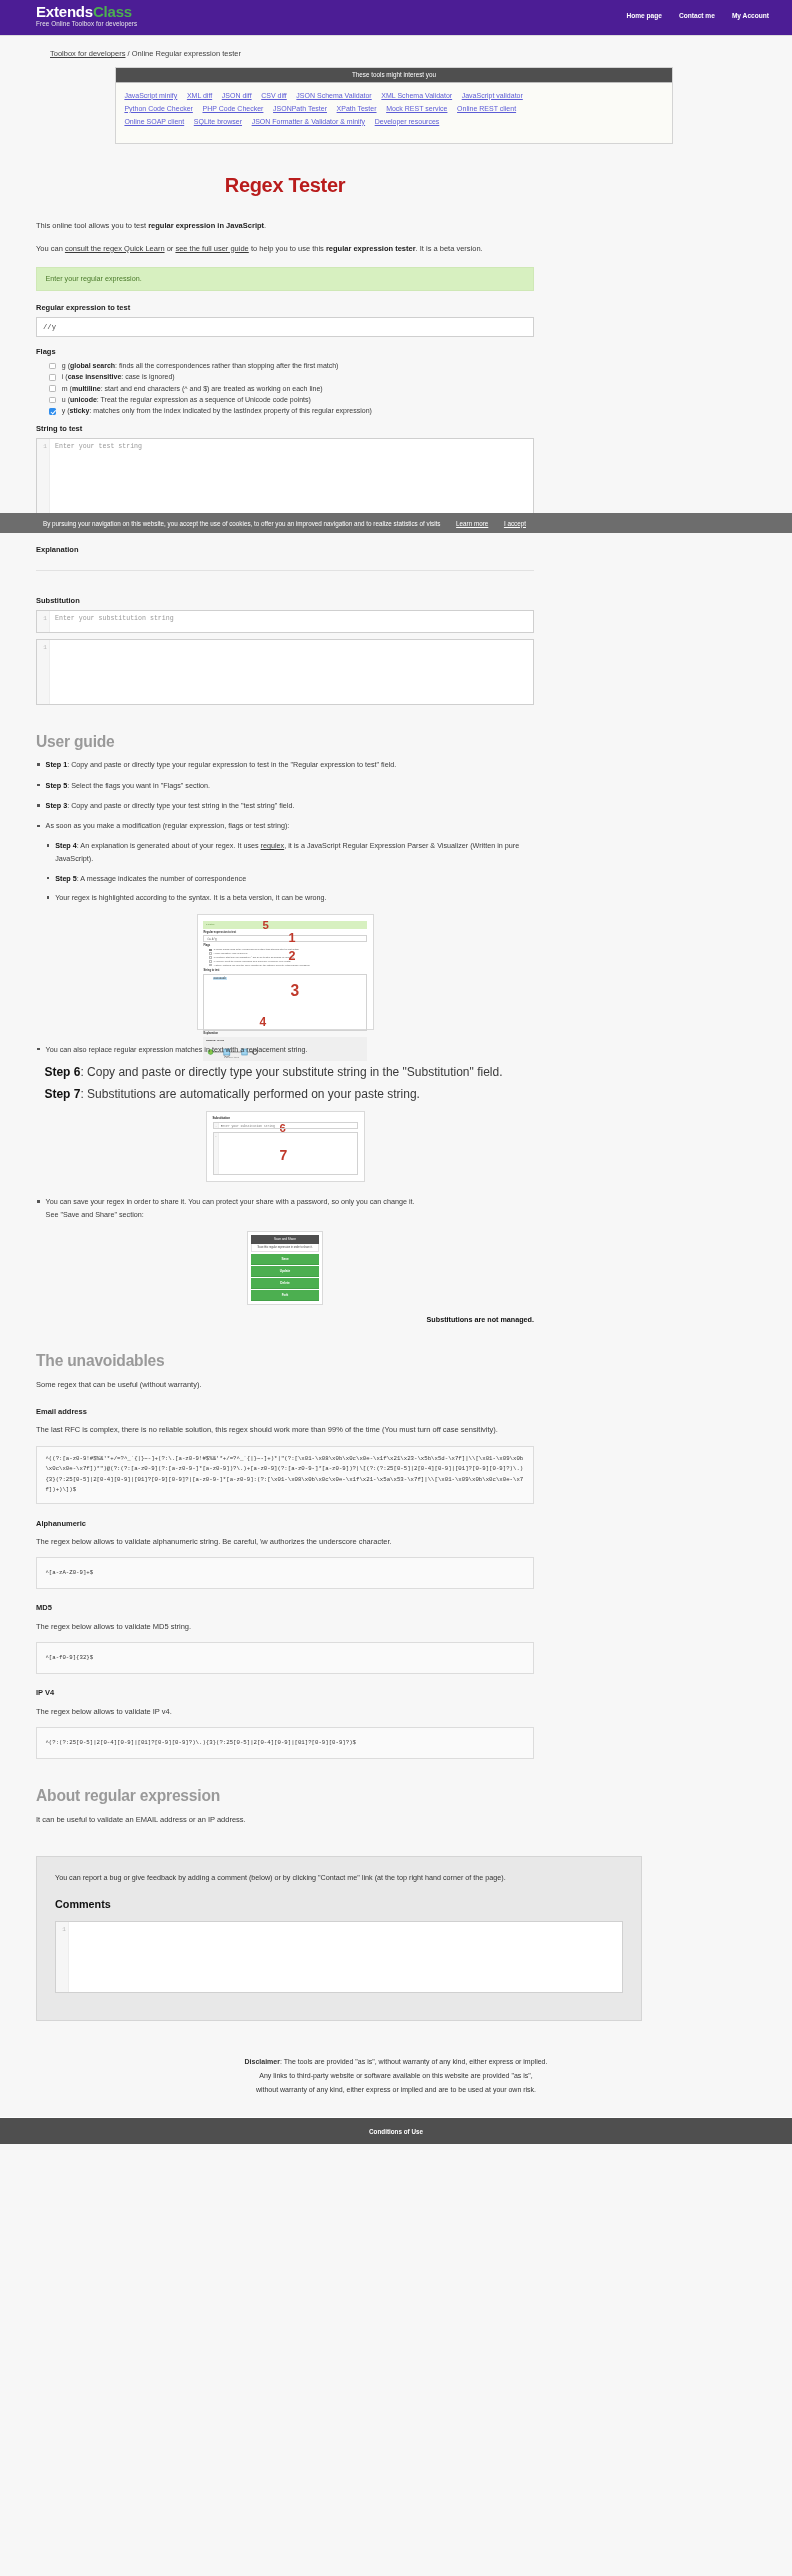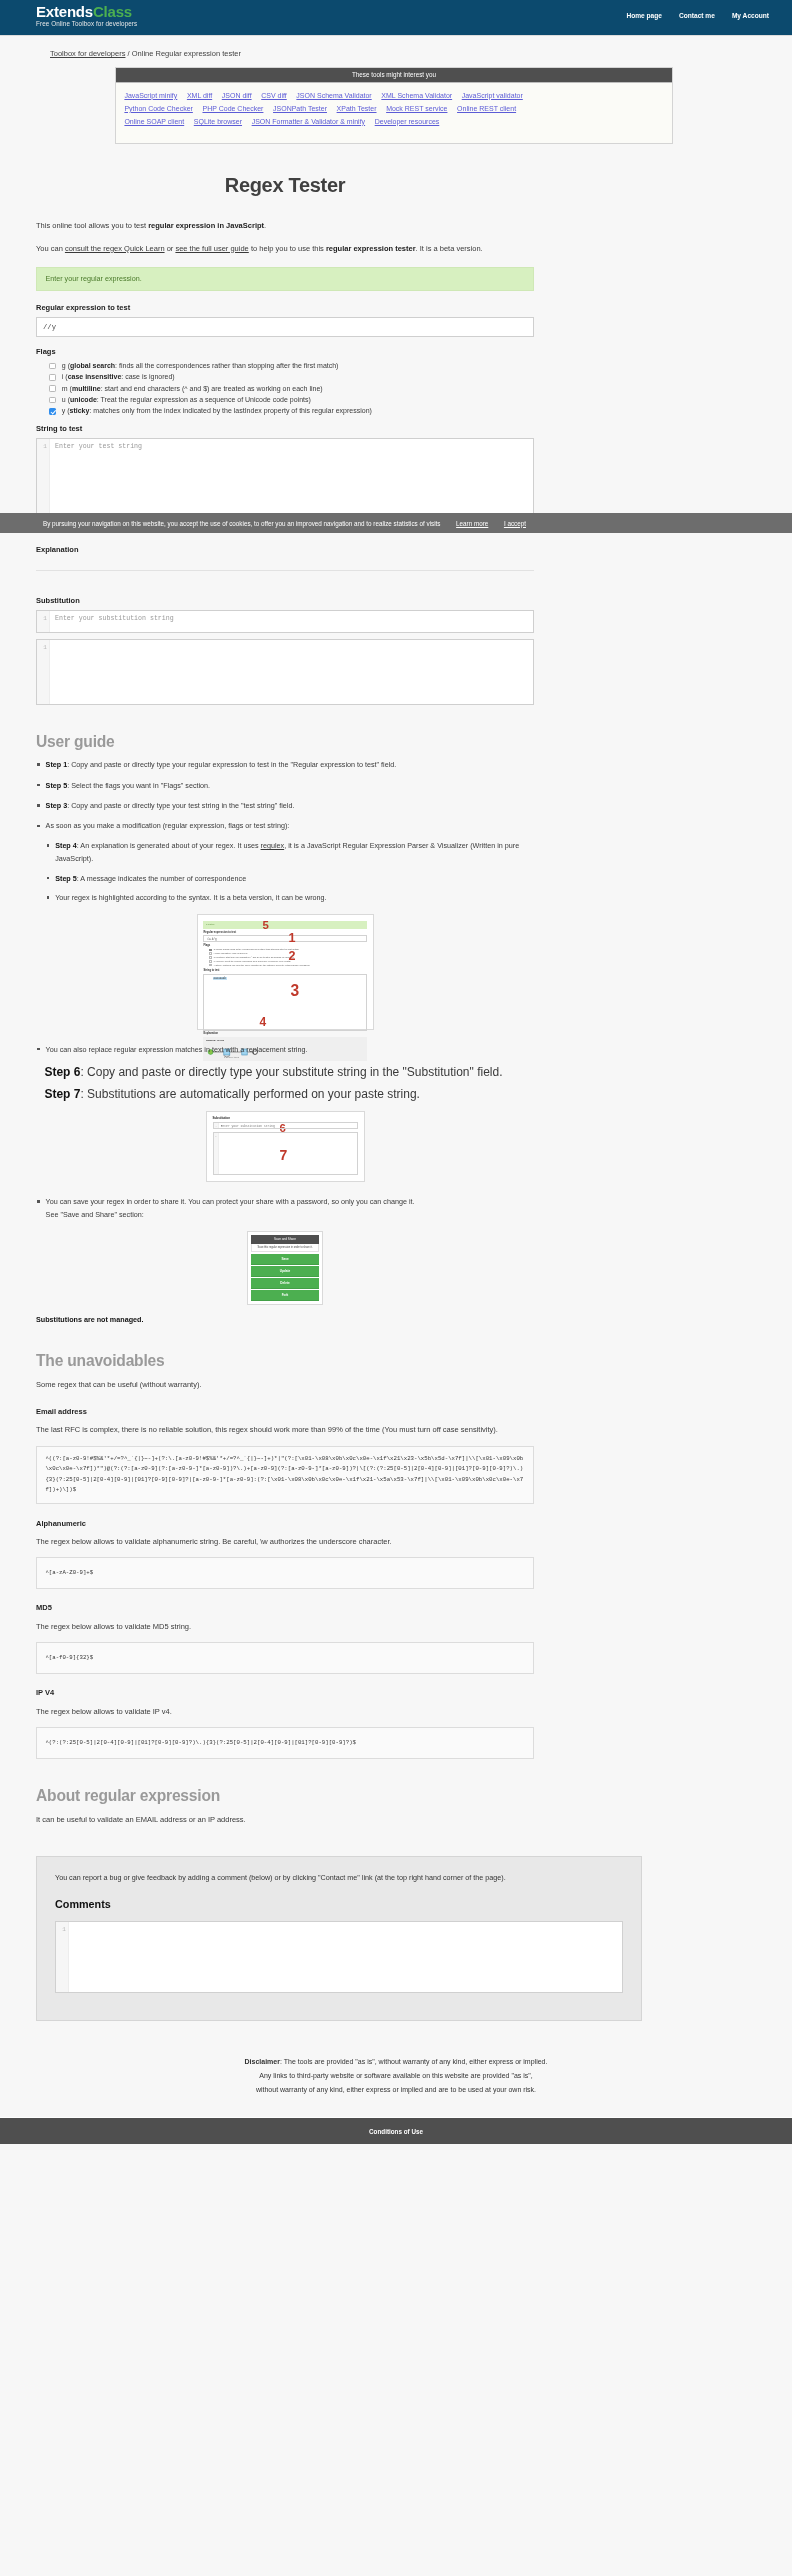--- a/index.html
+++ b/index.html
@@ -8,21 +8,21 @@
     width:792px;
     background:#f7f7f7;
     font-family:"Liberation Sans", sans-serif;
     color:#333;
     font-size:7.8px;
     -webkit-font-smoothing:antialiased;
   }
 
   
   .topbar{
-    height:36px; background:#0c4a6e; position:relative;
+    height:36px; background:#4c1d95; position:relative;
     border-bottom:1.8px solid #dcdcdc;
     padding-left:24px;
   }
   .brand{ position:absolute; left:36px; top:3.6px; }
   .brand-title{ font-size:15px; font-weight:bold; letter-spacing:-0.2px; line-height:1.05;}
   .brand-title .a{ color:#ffffff; }
   .brand-title .b{ color:#4caf50; }
   .brand-sub{ color:#e8e8e8; font-size:6.3px; margin-top:0.6px; letter-spacing:0.1px;}
   .topnav{ position:absolute; right:23px; top:12px; display:flex; gap:17px; }
   .topnav a{
@@ -46,21 +46,21 @@
   .tools-body .row{ margin-bottom:4.2px; }
   .tools-body a{
     color:#5b5bd6; text-decoration:underline; font-size:7px; margin-right:9.6px;
     white-space:nowrap;
   }
 
   
   .main{ width:498px; margin:0 0 0 36px; padding-top:6px; }
 
   h1.page-title{
-    text-align:center; color:#404040; font-size:20px; font-weight:bold;
+    text-align:center; color:#b91c1c; font-size:20px; font-weight:bold;
     margin:24px 0 21.6px 0; letter-spacing:-0.3px;
   }
   .main p{ font-size:7.5px; line-height:1.9; margin:0 0 8.4px 0; color:#3a3a3a;}
   .main p a{ color:#3a3a3a; text-decoration:underline; }
   .main p b{ font-weight:bold; color:#222; }
 
   .alert-success{
     background:#d7f0c0; border:0.6px solid #cfe8b6; color:#4a7a2a;
     padding:6.6px 8.4px; font-size:7.2px; margin:10.8px 0 12px 0;
   }
@@ -174,21 +174,21 @@
   .shot-2 .big{ border:0.6px solid #d2d2d2; height:43px; margin-top:2.4px; position:relative;}
   .shot-2 .big .g{ position:absolute; left:0; top:0; bottom:0; width:5.4px; background:#f6f6f6;
                    border-right:0.6px solid #eee; color:#bbb; font-size:2.4px; text-align:right; padding:1.8px 1.2px 0 0;}
 
   .shot-3{ width:76px; padding:3px; }
   .ss-head{ background:#4f4f4f; color:#fff; text-align:center; font-size:3.1px; padding:2.4px 0; }
   .ss-desc{ border:0.6px solid #e2e2e2; border-top:none; font-size:2.6px; color:#444; padding:2.4px 1.8px; text-align:center;}
   .ss-btn{ background:#4caf50; color:#fff; text-align:center; font-size:3.1px; font-weight:bold;
            padding:3px 0; margin-top:1.2px; border-bottom:0.6px solid #43a047;}
 
-  .note-bold{ font-size:7.2px; font-weight:bold; color:#111; margin:1px 0 0 0; }
+  .note-bold{ font-size:7.2px; font-weight:bold; color:#111; margin:1px 0 0 0;text-align:right; }
 
   
   .codebox{
     border:0.6px solid #dcdcdc; background:#fafafa; padding:7.2px 8.4px;
     font-family:"Liberation Mono", monospace; font-size:5.7px; line-height:1.85;
     color:#333; word-break:break-all; white-space:pre-wrap; margin:6px 0 0 0;
   }
   .codebox.one{ padding:9.6px 8.4px; font-size:5.7px; white-space:nowrap; overflow:hidden; }
 
   

